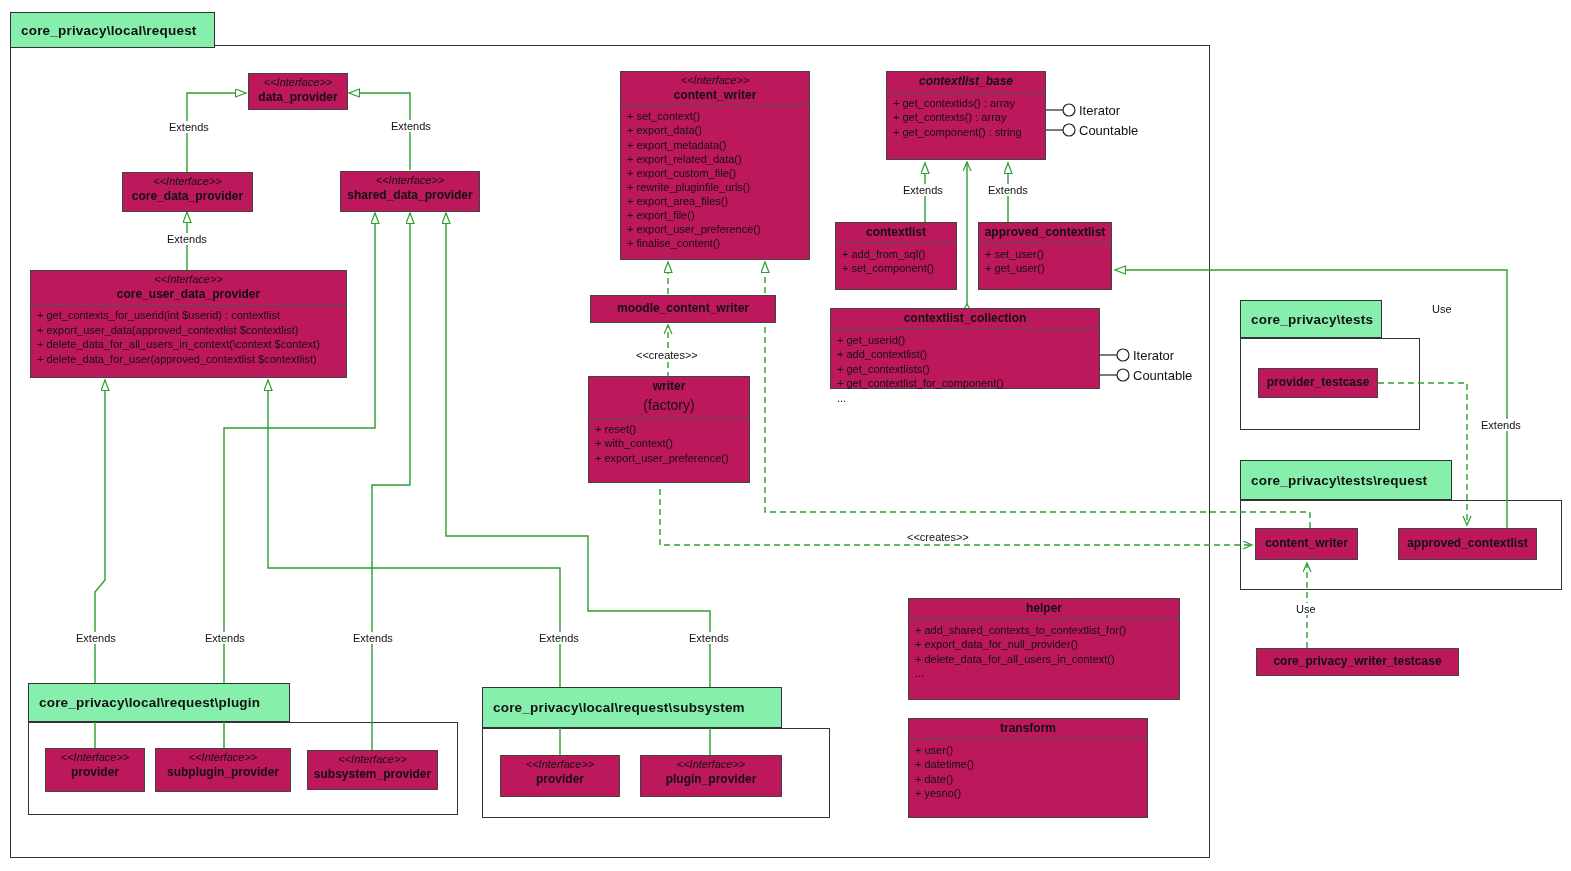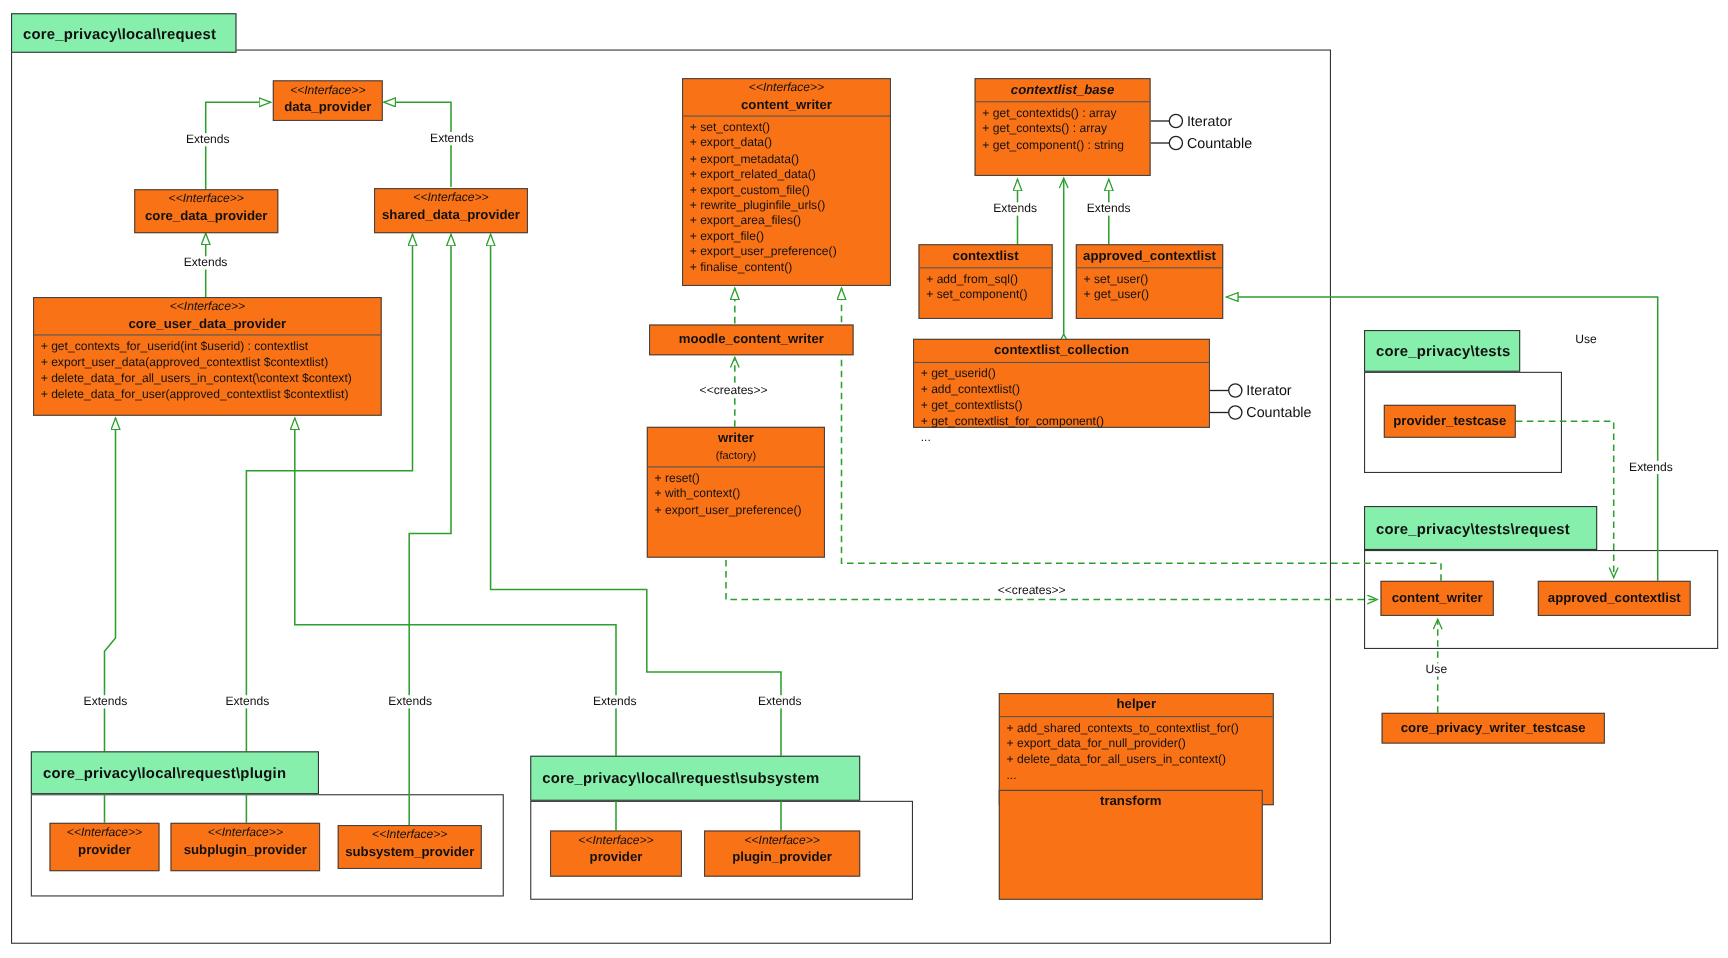--- a/index.html
+++ b/index.html
@@ -2,26 +2,26 @@
 <html><head>
 <meta charset="utf-8">
 <style>
   html,body{margin:0;padding:0;background:#fff}
   #canvas{position:relative;width:1571px;height:871px;background:#fff;overflow:hidden;
           font-family:"Liberation Sans","DejaVu Sans",sans-serif;color:#111}
   #edge-layer{position:absolute;left:0;top:0;z-index:1}
   .frame-tab{position:absolute;border:1.5px solid #333;background:#86efac;display:flex;align-items:center;
              padding-left:10px;font-weight:bold;font-size:13.5px;z-index:3;box-sizing:border-box;letter-spacing:.2px}
   .frame-body{position:absolute;border:1.5px solid #333;background:transparent;z-index:0;box-sizing:border-box}
-  .cls{position:absolute;border:1.4px solid #444;background:#f97316;z-index:2;box-sizing:border-box}
+  .cls{position:absolute;border:1.4px solid #444;background:#be185d;z-index:2;box-sizing:border-box}
   .hd{text-align:center;padding:2px 3px}
   .st{font-style:italic;font-size:11px;line-height:1.25}
   .nm{font-weight:bold;font-size:12px;line-height:1.3}
   .nm.it{font-style:italic}
-  .sub{font-size:10px;line-height:1.5}
+  .sub{font-size:14px;line-height:1.5}
   .bd{border-top:1px solid #555;padding:3px 6px 2px 6px;font-size:11px;line-height:1.32;text-align:left}
   .to{display:flex;align-items:center;justify-content:center}
   .lbl{position:absolute;font-size:11px;background:#fff;padding:0 2px;z-index:2;white-space:nowrap}
 </style>
 </head>
 <body>
 
 <div id="canvas">
 
   <svg id="edge-layer" width="1571" height="871">
@@ -195,47 +195,53 @@
         <div>+ get_contextlists()</div>
         <div>+ get_contextlist_for_component()</div>
         <div>...</div>
       </div>
   </div>
 
   <div class="cls to" style="left:590px;top:295px;width:186px;height:28px">
     <div class="nm">moodle_content_writer</div>
   </div>
 
-  <div class="cls" style="left:588px;top:388px;width:162px;height:119px">
+  <div class="cls" style="left:588px;top:376px;width:162px;height:107px">
     <div class="hd">
         <div class="nm">writer</div>
     <div class="sub">(factory)</div>
       </div>
     <div class="bd">
         <div>+ reset()</div>
         <div>+ with_context()</div>
         <div>+ export_user_preference()</div>
       </div>
   </div>
 
-  <div class="cls" style="left:908px;top:630px;width:250px;height:102px">
+  <div class="cls" style="left:908px;top:598px;width:272px;height:102px">
     <div class="hd">
         <div class="nm">helper</div>
       </div>
     <div class="bd">
         <div>+ add_shared_contexts_to_contextlist_for()</div>
         <div>+ export_data_for_null_provider()</div>
         <div>+ delete_data_for_all_users_in_context()</div>
         <div>...</div>
       </div>
   </div>
 
   <div class="cls" style="left:908px;top:718px;width:240px;height:100px">
     <div class="hd">
         <div class="nm">transform</div>
+      </div>
+    <div class="bd">
+        <div>+ user()</div>
+        <div>+ datetime()</div>
+        <div>+ date()</div>
+        <div>+ yesno()</div>
       </div>
   </div>
 
   <div class="cls" style="left:45px;top:748px;width:100px;height:44px">
     <div class="hd">
         <div class="st">&lt;&lt;Interface&gt;&gt;</div>
     <div class="nm">provider</div>
       </div>
   </div>
 

